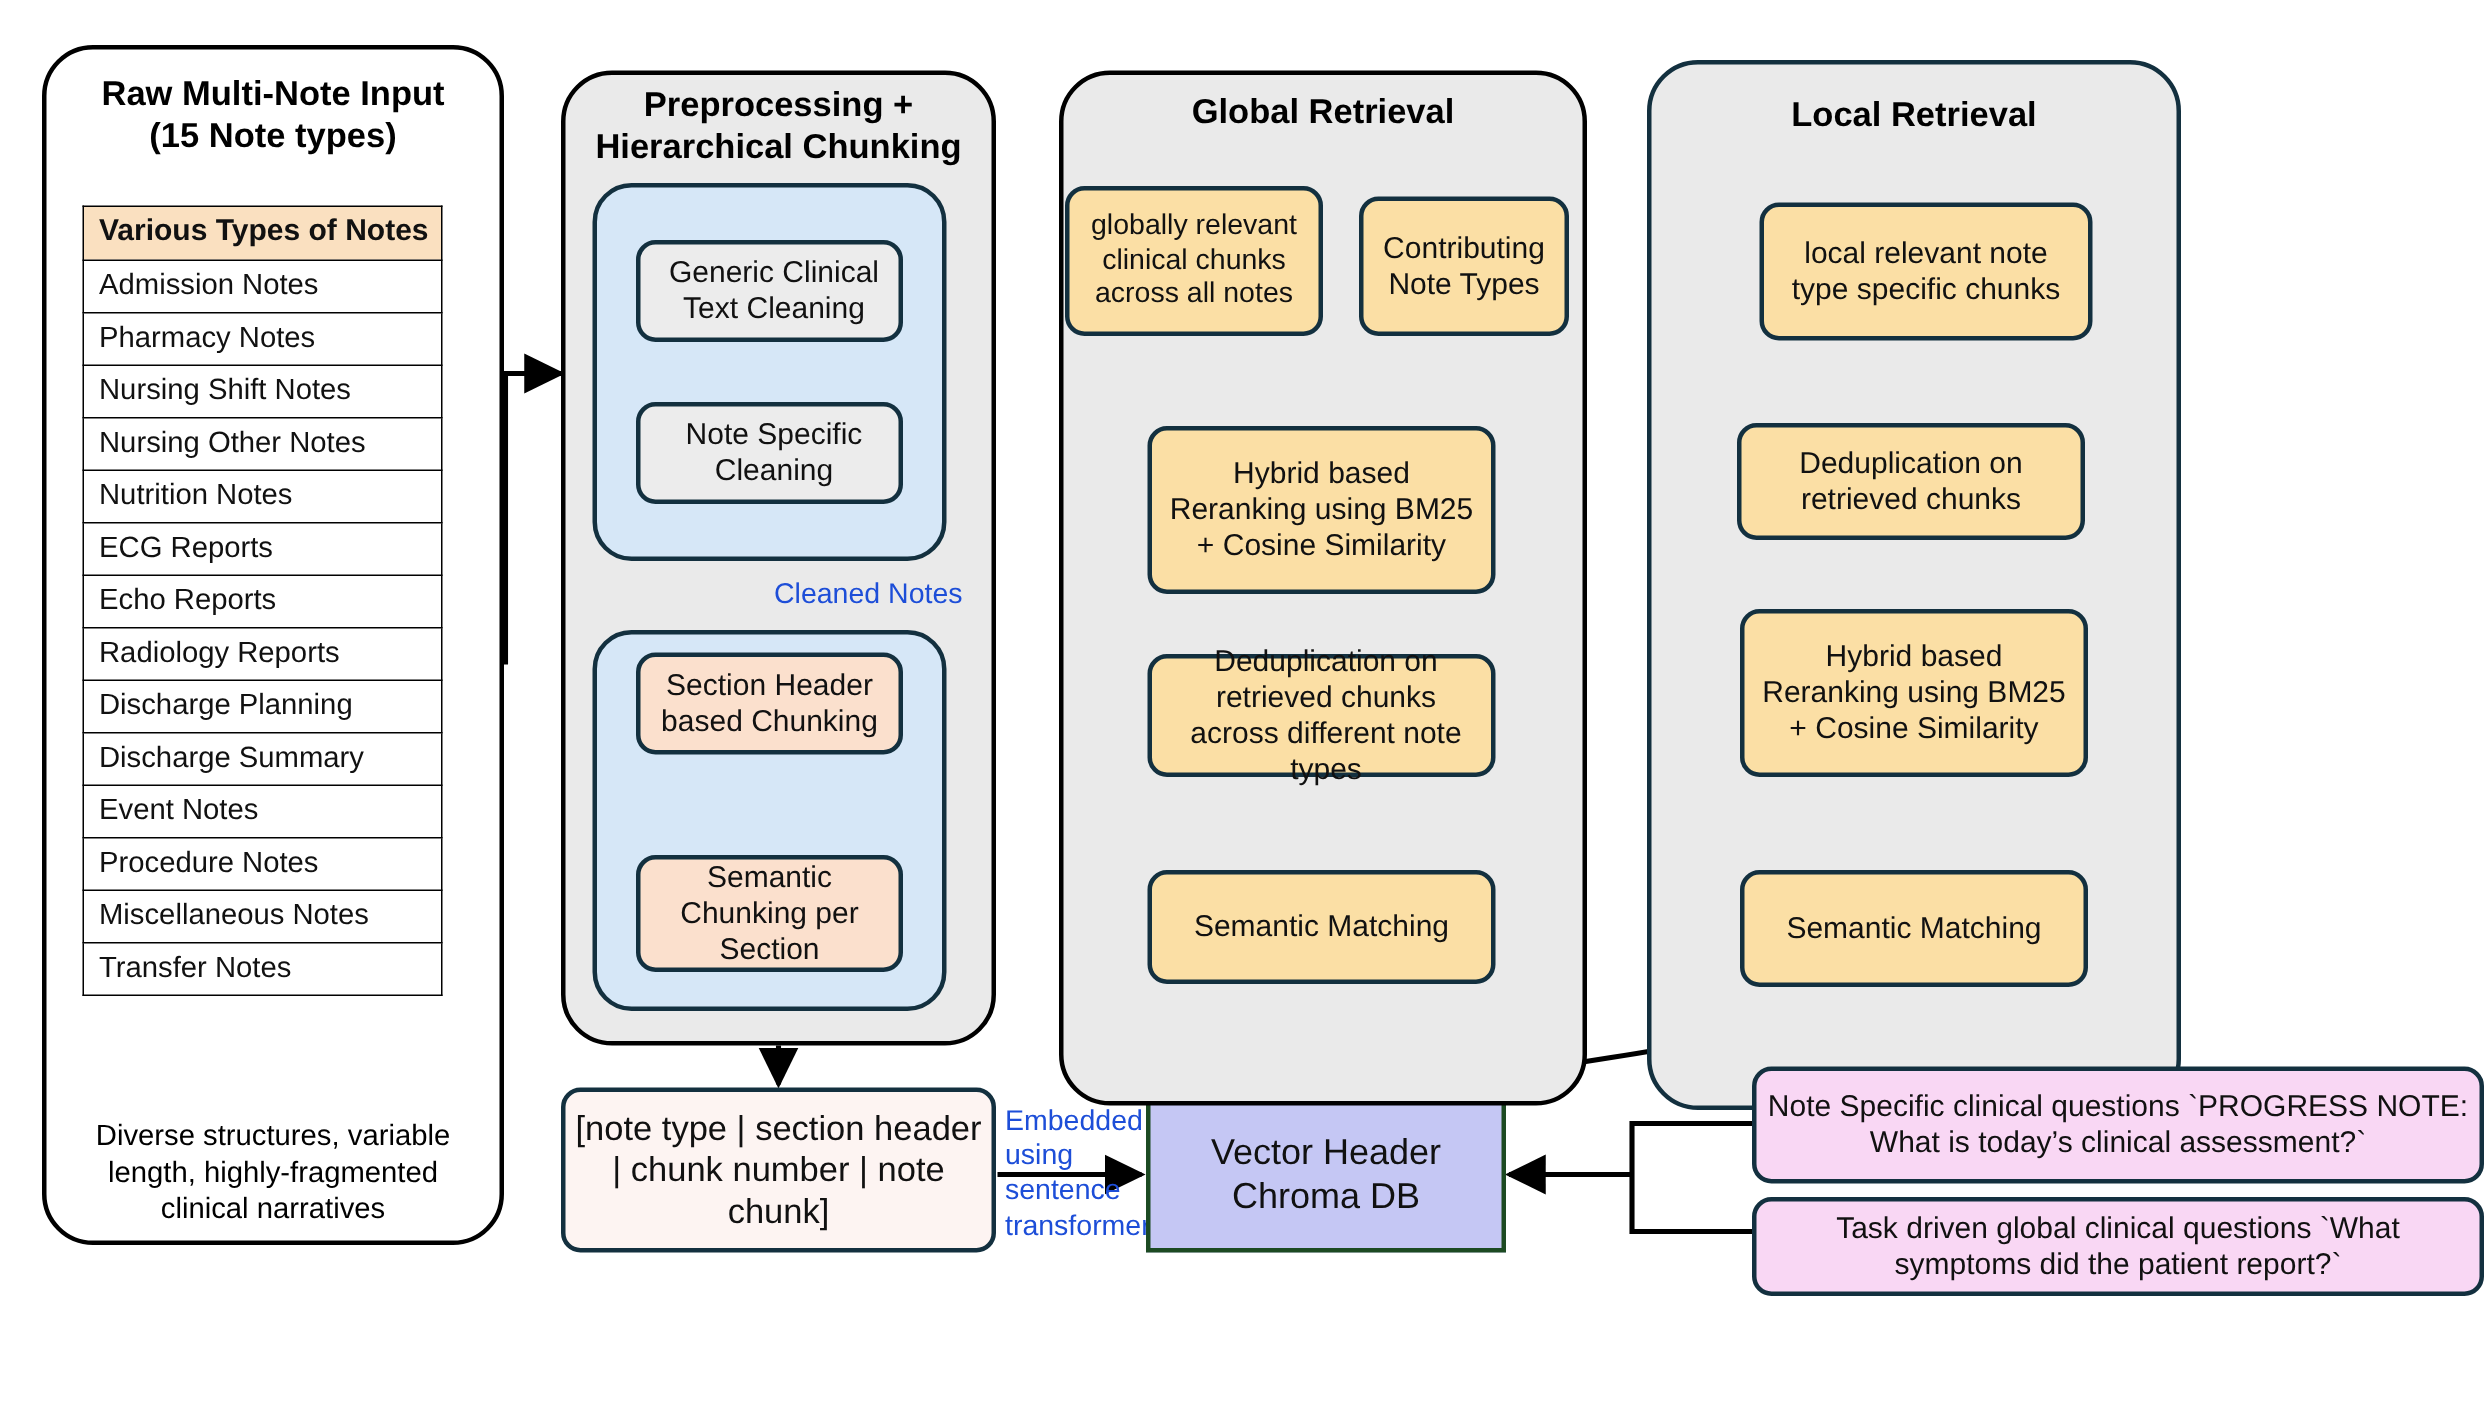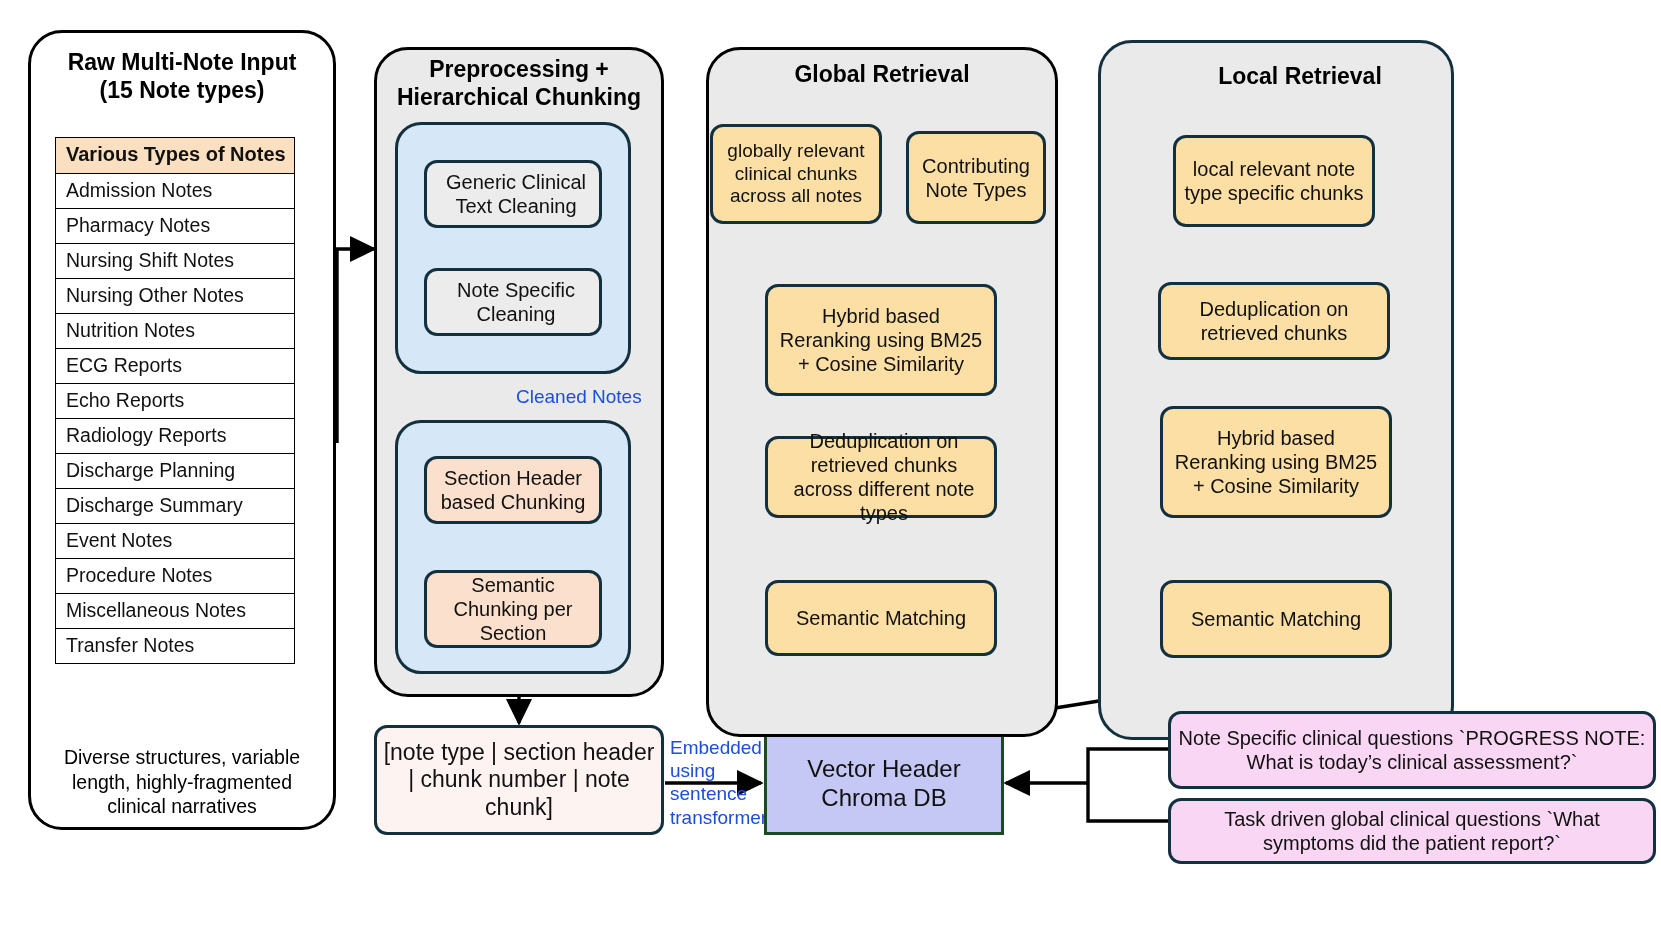--- a/index.html
+++ b/index.html
@@ -174,21 +174,21 @@
     <div>Hierarchical Chunking</div>
   </div>
 
   <div class="panel container-blue" style="left:395px;top:122px;width:236px;height:252px;"></div>
   <div class="node gray" style="left:424px;top:160px;width:178px;height:68px;">Generic Clinical Text Cleaning</div>
   <div class="node gray" style="left:424px;top:268px;width:178px;height:68px;">Note Specific Cleaning</div>
 
   <div class="edge-label" style="left:516px;top:385px;width:160px;">Cleaned Notes</div>
 
   <div class="panel container-blue" style="left:395px;top:420px;width:236px;height:254px;"></div>
-  <div class="node peach" style="left:424px;top:456px;width:178px;height:68px;">Section Header based Chunking</div>
+  <div class="node peach" style="left:424px;top:435px;width:178px;height:68px;">Section Header based Chunking</div>
   <div class="node peach" style="left:424px;top:570px;width:178px;height:78px;">Semantic Chunking per Section</div>
 
   <div class="node cream" style="left:374px;top:725px;width:290px;height:110px;font-size:23px;">[note type | section header | chunk number | note chunk]</div>
 
   <div class="edge-label" style="left:670px;top:736px;width:96px;">Embedded using sentence transformer</div>
 
   <div class="node purple" style="left:764px;top:732px;width:240px;height:103px;font-size:24px;flex-direction:column;">
     <div>Vector Header</div>
     <div>Chroma DB</div>
   </div>
@@ -199,23 +199,23 @@
   <div class="node yellow" style="left:710px;top:124px;width:172px;height:100px;font-size:19px;">globally relevant clinical chunks across all notes</div>
   <div class="node yellow" style="left:906px;top:131px;width:140px;height:93px;">Contributing Note Types</div>
 
   <div class="node yellow" style="left:765px;top:284px;width:232px;height:112px;">Hybrid based Reranking using BM25 + Cosine Similarity</div>
 
   <div class="node yellow" style="left:765px;top:436px;width:232px;height:82px;padding-left:12px;">Deduplication on retrieved chunks across different note types</div>
 
   <div class="node yellow" style="left:765px;top:580px;width:232px;height:76px;">Semantic Matching</div>
 
   <div class="panel container-gray" style="left:1098px;top:40px;width:356px;height:700px;"></div>
-  <div class="panel-title" style="left:1098px;top:62px;width:356px;margin-left:24px;">Local Retrieval</div>
-
-  <div class="node yellow" style="left:1173px;top:135px;width:202px;height:92px;">local relevant note type specific chunks</div>
+  <div class="panel-title" style="left:1098px;top:62px;width:356px;">Local Retrieval</div>
+
+  <div class="node yellow" style="left:1173px;top:135px;width:222px;height:92px;">local relevant note type specific chunks</div>
 
   <div class="node yellow" style="left:1158px;top:282px;width:232px;height:78px;">Deduplication on retrieved chunks</div>
 
   <div class="node yellow" style="left:1160px;top:406px;width:232px;height:112px;">Hybrid based Reranking using BM25 + Cosine Similarity</div>
 
   <div class="node yellow" style="left:1160px;top:580px;width:232px;height:78px;">Semantic Matching</div>
 
   <div class="node pink" style="left:1168px;top:711px;width:488px;height:78px;">Note Specific clinical questions `PROGRESS NOTE: What is today’s clinical assessment?`</div>
   <div class="node pink" style="left:1168px;top:798px;width:488px;height:66px;">Task driven global clinical questions `What symptoms did the patient report?`</div>
 

